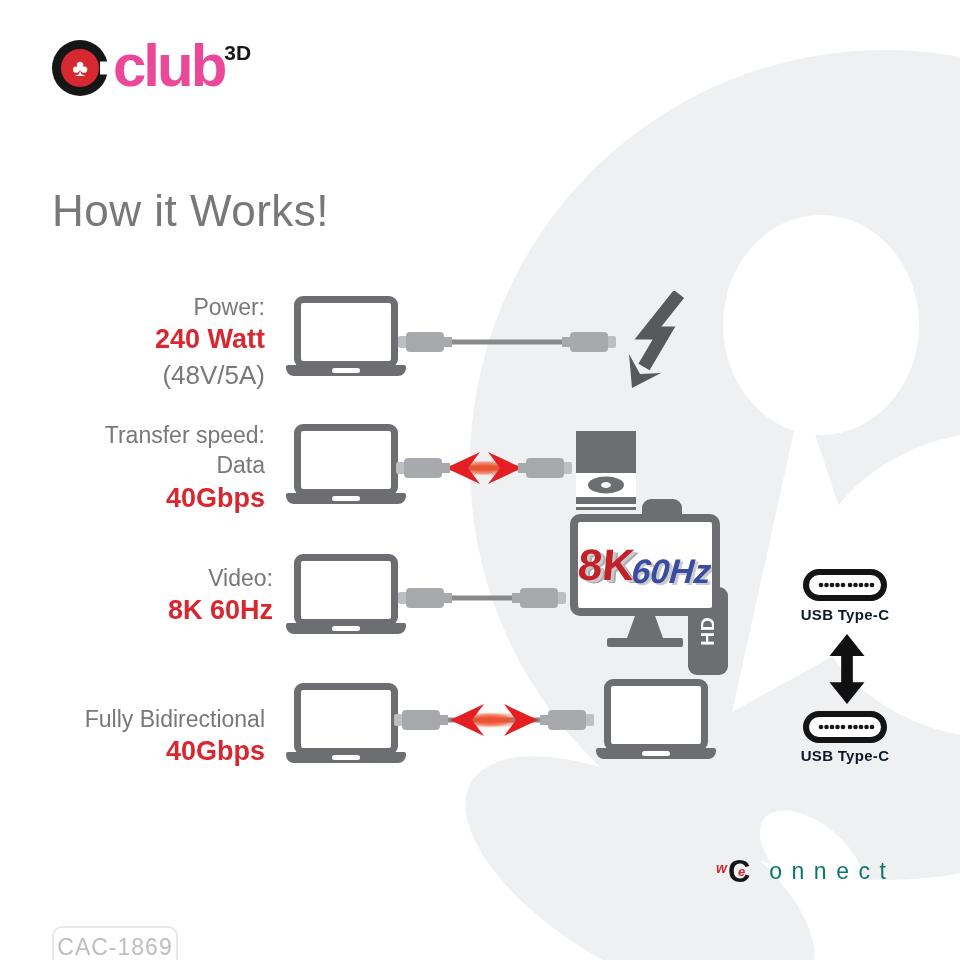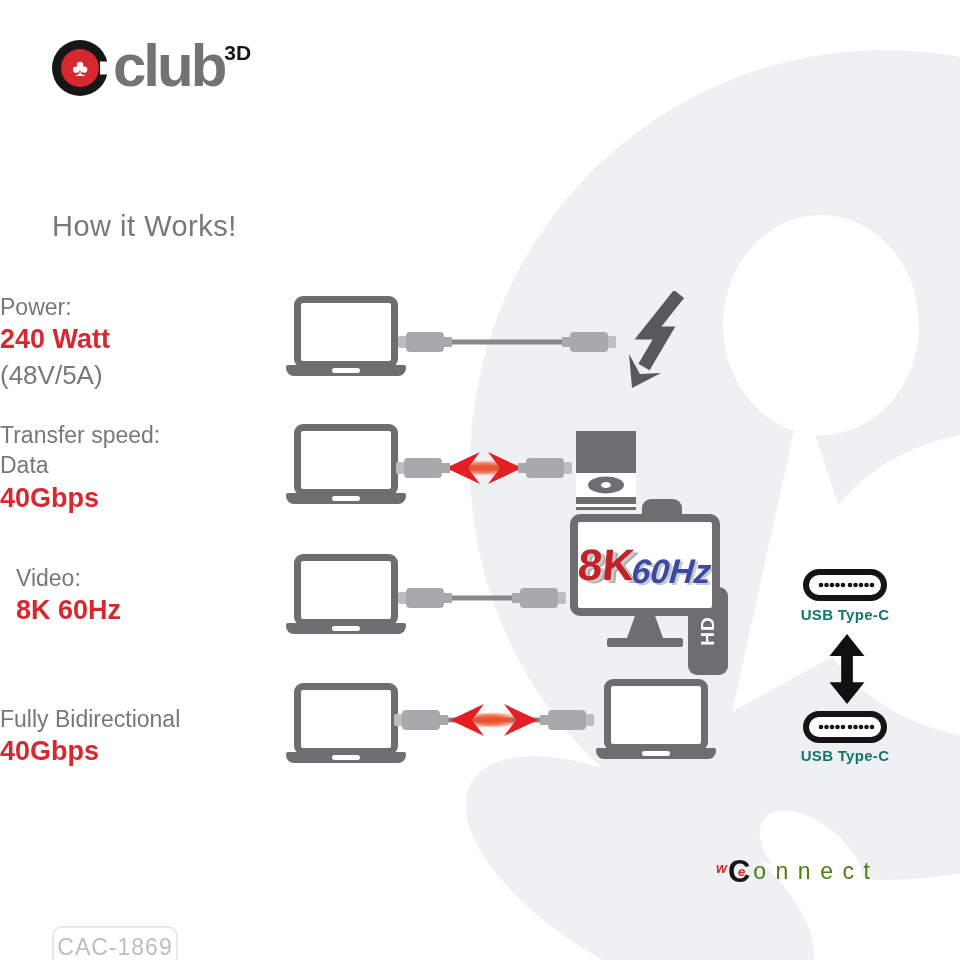--- a/index.html
+++ b/index.html
@@ -16,27 +16,27 @@
   #wm{position:absolute; inset:0; z-index:0;}
   .content{position:absolute; inset:0; z-index:1;}
 
   
   .logo{display:flex; align-items:flex-start;}
   .logo-c{width:56px; height:56px; border-radius:50%; background:#161616; position:relative;}
   .logo-c::after{content:""; position:absolute; right:-3px; top:50%; transform:translateY(-50%);
     width:11px; height:13px; background:#fff;}
   .logo-c-inner{position:absolute; inset:9px; background:var(--accent-red); border-radius:50%;
     display:flex; align-items:center; justify-content:center; color:#fff; font-size:24px; line-height:1; z-index:2;}
-  .logo-word{font-size:60px; font-weight:800; letter-spacing:-3px; color:#737373; line-height:52px; margin-left:5px;}
+  .logo-word{font-size:60px; font-weight:800; letter-spacing:-3px; color:#ec4899; line-height:52px; margin-left:5px;}
   .logo-sup{font-size:21px; font-weight:800; color:#161616; margin-top:1px; letter-spacing:0;}
 
-  .title{font-size:29px; color:var(--text-gray); font-weight:400; letter-spacing:0.5px;margin-top:24px;}
-
-  
-  .labels{width:265px; line-height:1.32;}
+  .title{font-size:44px; color:var(--text-gray); font-weight:400; letter-spacing:0.5px;}
+
+  
+  .labels{width:265px; text-align:right; line-height:1.32;}
   .lab-s{font-size:23px; color:var(--text-gray);}
   .lab-m{font-size:26px; color:var(--text-gray);}
   .lab-r{font-size:27px; color:var(--accent-red); font-weight:700;}
 
   
   .laptop{width:120px;}
   .laptop .screen{width:104px; height:72px; margin:0 auto; border:7px solid var(--icon-gray);
     border-radius:9px; background:#fff;}
   .laptop .base{width:120px; height:11px; background:var(--icon-gray); border-radius:2px 2px 8px 8px;
     margin-top:-3px; position:relative;}
@@ -64,35 +64,35 @@
     width:36px; height:17px; background:var(--icon-gray); border-radius:50%;}
   .optical .tray::before{content:""; position:absolute; left:50%; top:50%; transform:translate(-50%,-50%);
     width:10px; height:6px; background:#fff; border-radius:50%; z-index:2;}
   .optical .bot{width:60px; height:7px; background:var(--icon-gray); margin-top:0;}
   .optical .line{width:60px; height:3px; background:var(--icon-gray); margin-top:3px;}
   .drive{width:40px; height:88px; background:var(--icon-gray); border-radius:9px; position:relative;}
   .drive span{position:absolute; left:50%; top:50%; transform:translate(-50%,-50%) rotate(-90deg);
     color:#fff; font-weight:700; font-size:19px; letter-spacing:1px; white-space:nowrap;}
 
   
-  .usbc-label{width:150px; text-align:center; font-size:15px; font-weight:700; color:#0f766e; letter-spacing:0.3px;}
+  .usbc-label{width:150px; text-align:center; font-size:15px; font-weight:700; color:#0f172a; letter-spacing:0.3px;}
 
   
   .foot-line{font-size:22px; font-weight:700; color:#808285; letter-spacing:0.2px; white-space:nowrap;}
   .foot-light{font-weight:400; color:var(--light-gray);}
   .sku-box{width:126px; height:44px; border:2px solid #e7e8ea; border-radius:10px; background:#fff;
     display:flex; align-items:flex-start; justify-content:center; padding-top:6px;
     font-size:23px; color:#bcbec0; letter-spacing:1px;}
 
   
   .wec{display:flex; align-items:center; color:#2b2b2b;}
   .wec .w{color:var(--accent-red); font-style:italic; font-weight:700; font-size:14px; position:relative; top:-4px; margin-right:1px;}
   .wec .cwrap{position:relative; font-size:31px; font-weight:700; color:#161616; line-height:1;}
   .wec .cwrap .e{position:absolute; left:10px; top:9px; font-size:13px; font-weight:700; font-style:italic; color:var(--accent-red);}
-  .wec .rest{font-size:23px; font-weight:400; letter-spacing:9.5px; margin-left:3px; color:#4d7c0f;}
+  .wec .rest{font-size:23px; font-weight:400; letter-spacing:9.5px; margin-left:19px; color:#0f766e;}
 
   svg{display:block;}
 </style>
 </head>
 <body>
 
 <div id="stage">
 
   <svg width="0" height="0" style="position:absolute">
     <defs>
@@ -188,21 +188,21 @@
     <div class="abs monitor" style="left:570px; top:514px;">
       <div class="m-frame">
         <div class="mtext">
           <span class="res">8K</span>
           <span class="hz">60Hz</span>
         </div>
       </div>
       <div class="m-stand"></div>
       <div class="m-base"></div>
     </div>
-    <div class="abs labels" style="left:16px; top:563px;">
+    <div class="abs labels" style="left:8px; top:563px;">
       <div class="lab-s">Video:</div>
       <div class="lab-r">8K 60Hz</div>
     </div>
     <div class="abs laptop" style="left:286px; top:554px;">
       <div class="screen"></div>
         <div class="base"></div>
     </div>
     <svg class="abs" style="left:398px; top:580px;" width="168" height="36" viewBox="0 0 168 36">
       <rect x="51" y="15.5" width="66" height="5" fill="#87898c"></rect>
       <rect x="0" y="12" width="9" height="12" rx="2" fill="#bcbec0"></rect>

